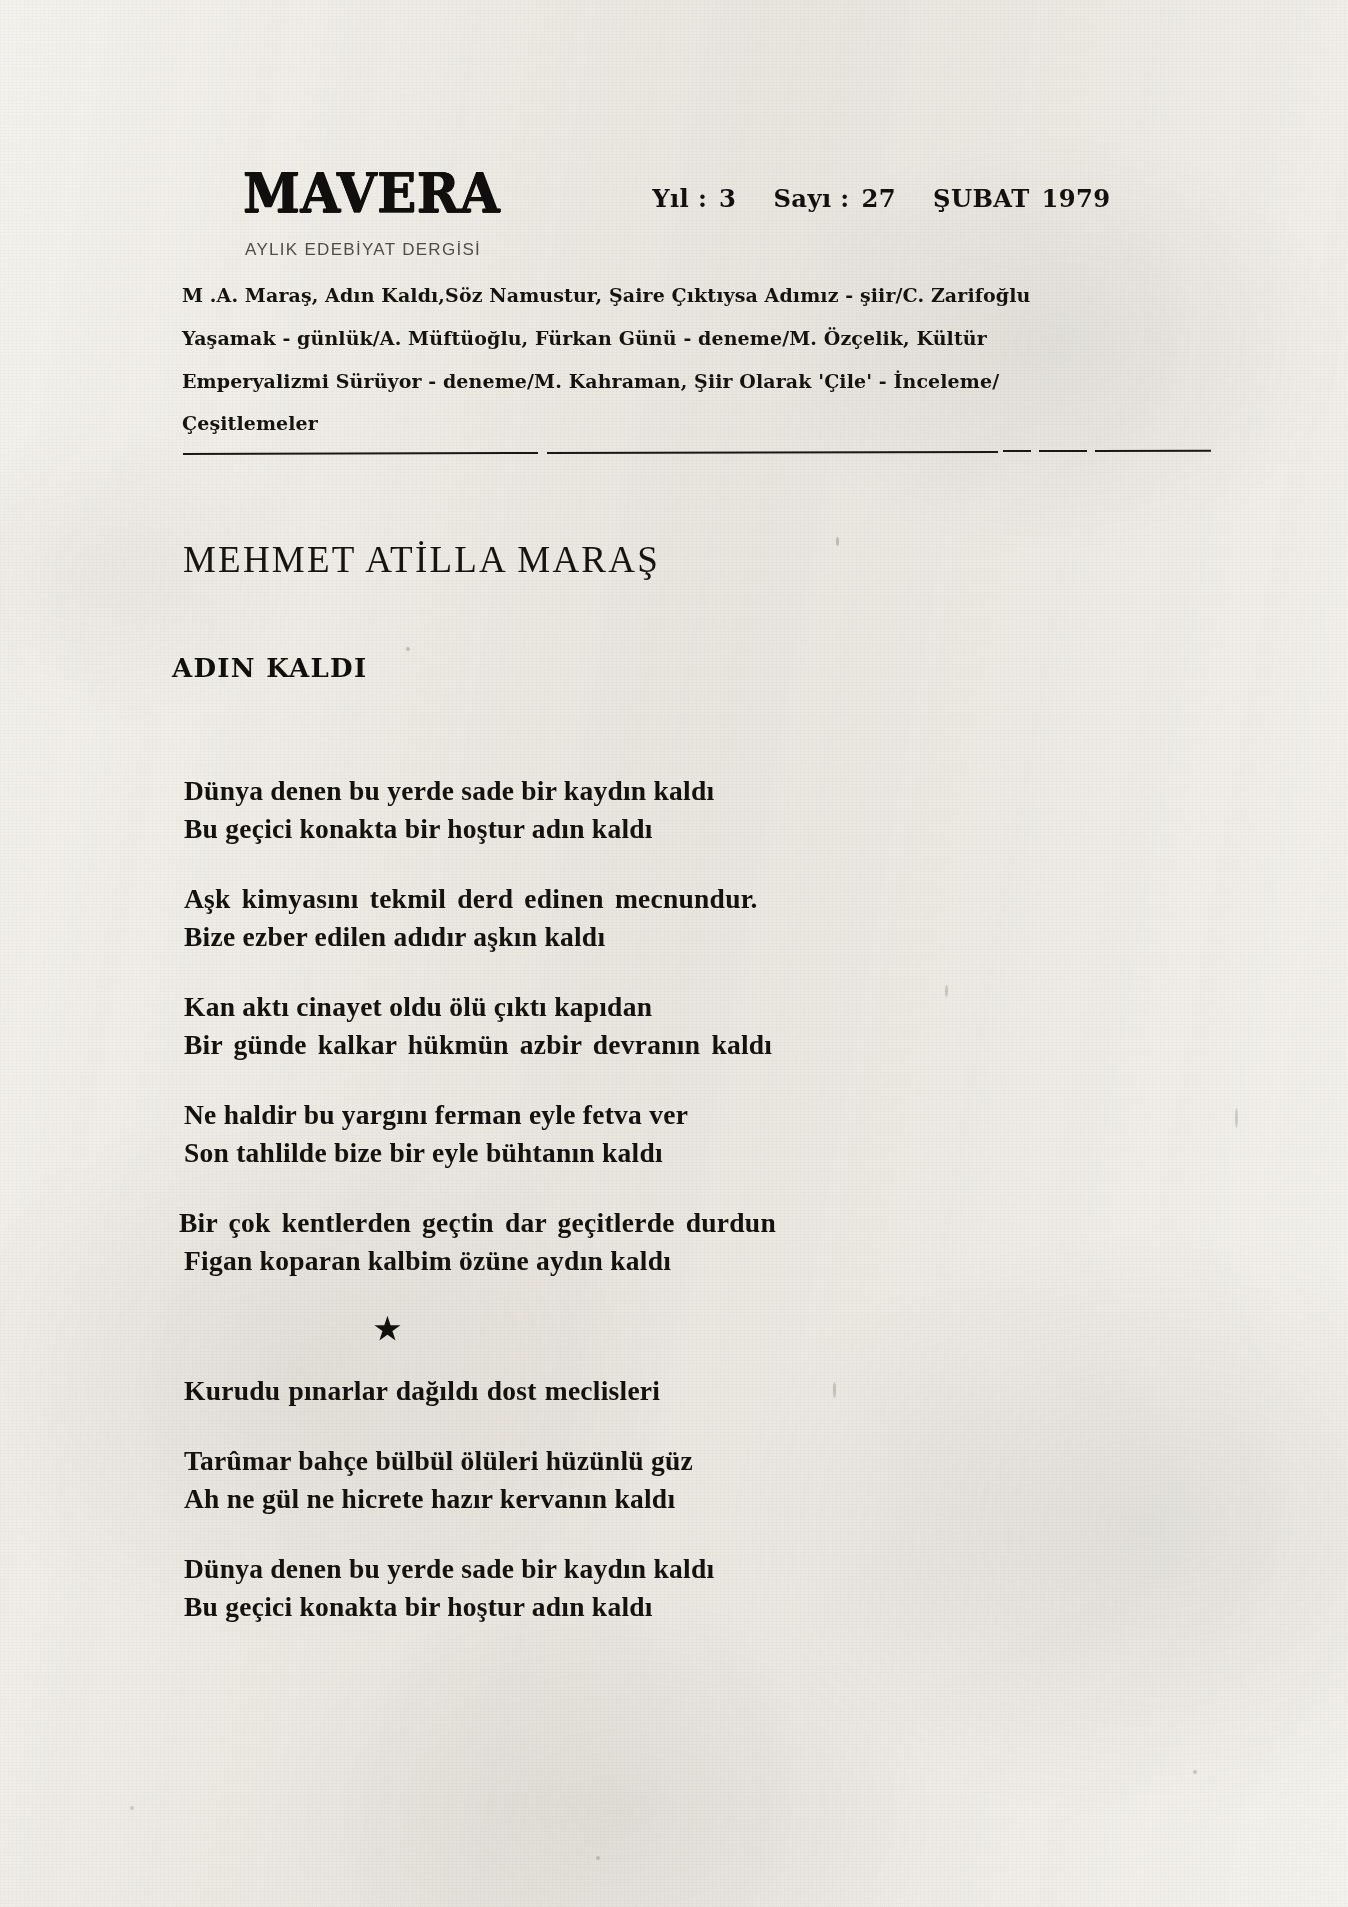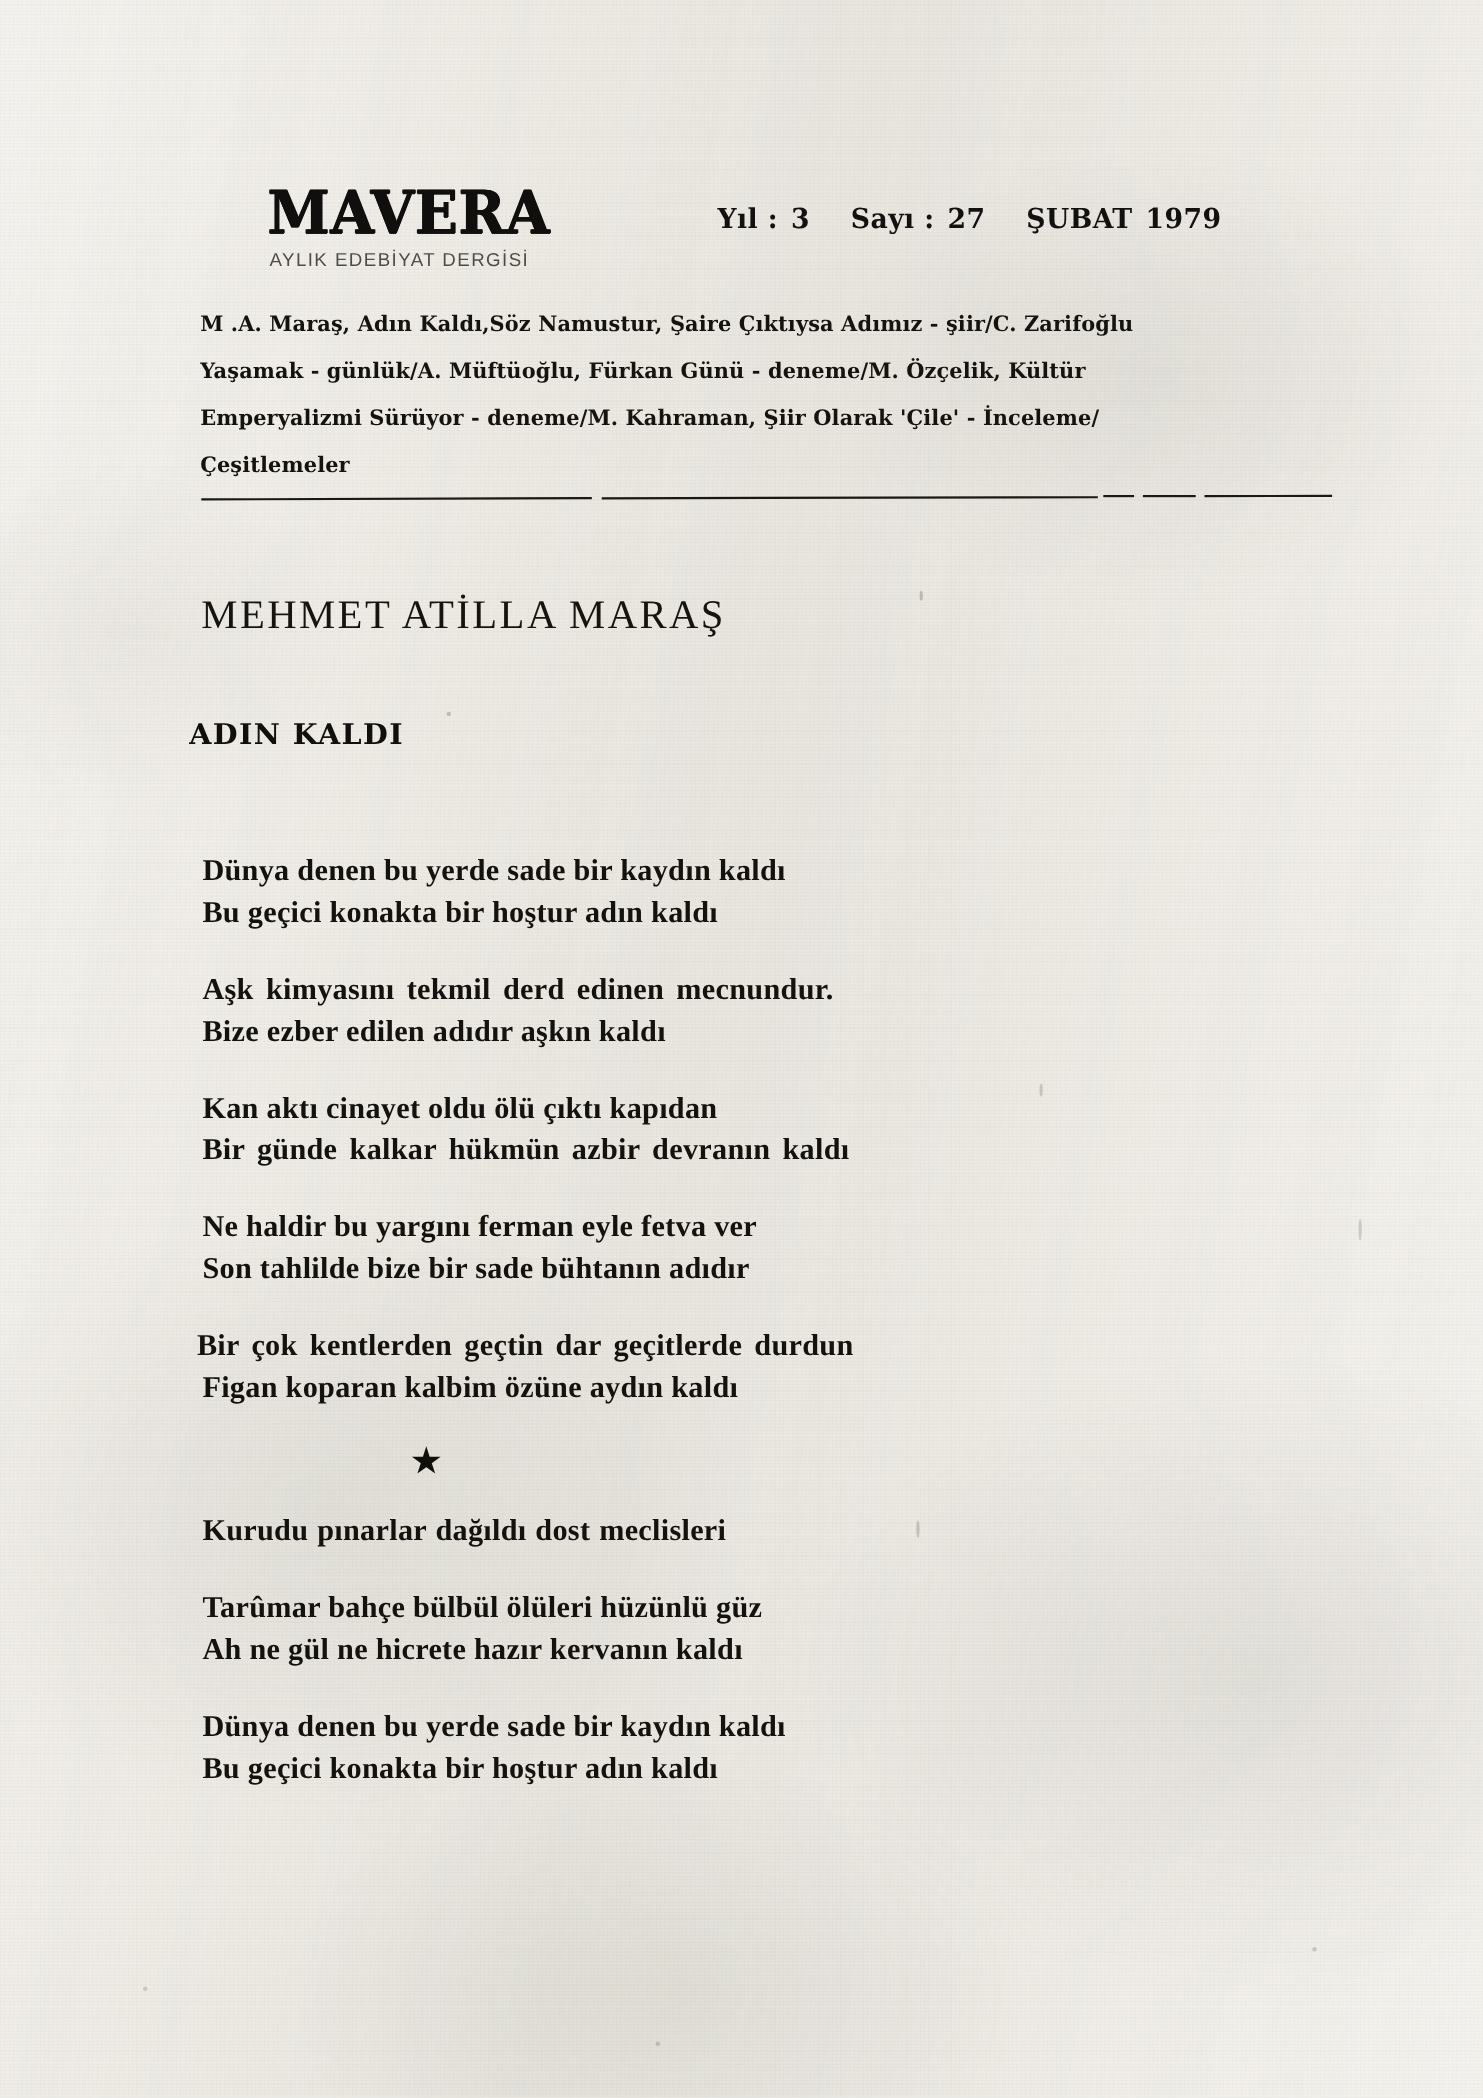--- a/index.html
+++ b/index.html
@@ -71,21 +71,21 @@
     color: #100f0d;
     transform: scaleX(.95);
     transform-origin: left center;
     text-shadow: 0.7px 0 0 #100f0d, -0.4px 0 0 #100f0d, 0 0.6px 0 #1a1916;
   }
   .brand-sub {
     font-family: "Liberation Sans", "DejaVu Sans", sans-serif;
     font-size: 17px;
     letter-spacing: 1.3px;
     color: #3a3732;
-    margin-top: 8px;
+    margin-top: 21px;
     margin-left: 2px;
     opacity: .88;
   }
   .issue-line {
     font-family: "DejaVu Serif", "Liberation Serif", serif;
     font-weight: 700;
     font-size: 25px;
     letter-spacing: .4px;
     color: #12110f;
     padding-top: 16px;
@@ -276,21 +276,21 @@
         <div class="line">Bize ezber edilen adıdır aşkın kaldı</div>
       </div>
 
       <div class="stanza s3">
         <div class="line">Kan aktı cinayet oldu ölü çıktı kapıdan</div>
         <div class="line">Bir günde kalkar hükmün azbir devranın kaldı</div>
       </div>
 
       <div class="stanza s4">
         <div class="line">Ne haldir bu yargını ferman eyle fetva ver</div>
-        <div class="line">Son tahlilde bize bir sade bühtanın adıdır</div>
+        <div class="line">Son tahlilde bize bir eyle bühtanın kaldı</div>
       </div>
 
       <div class="stanza s5">
         <div class="line">Bir çok kentlerden geçtin dar geçitlerde durdun</div>
         <div class="line">Figan koparan kalbim özüne aydın kaldı</div>
       </div>
 
       <div class="star-divider">★</div>
 
 

